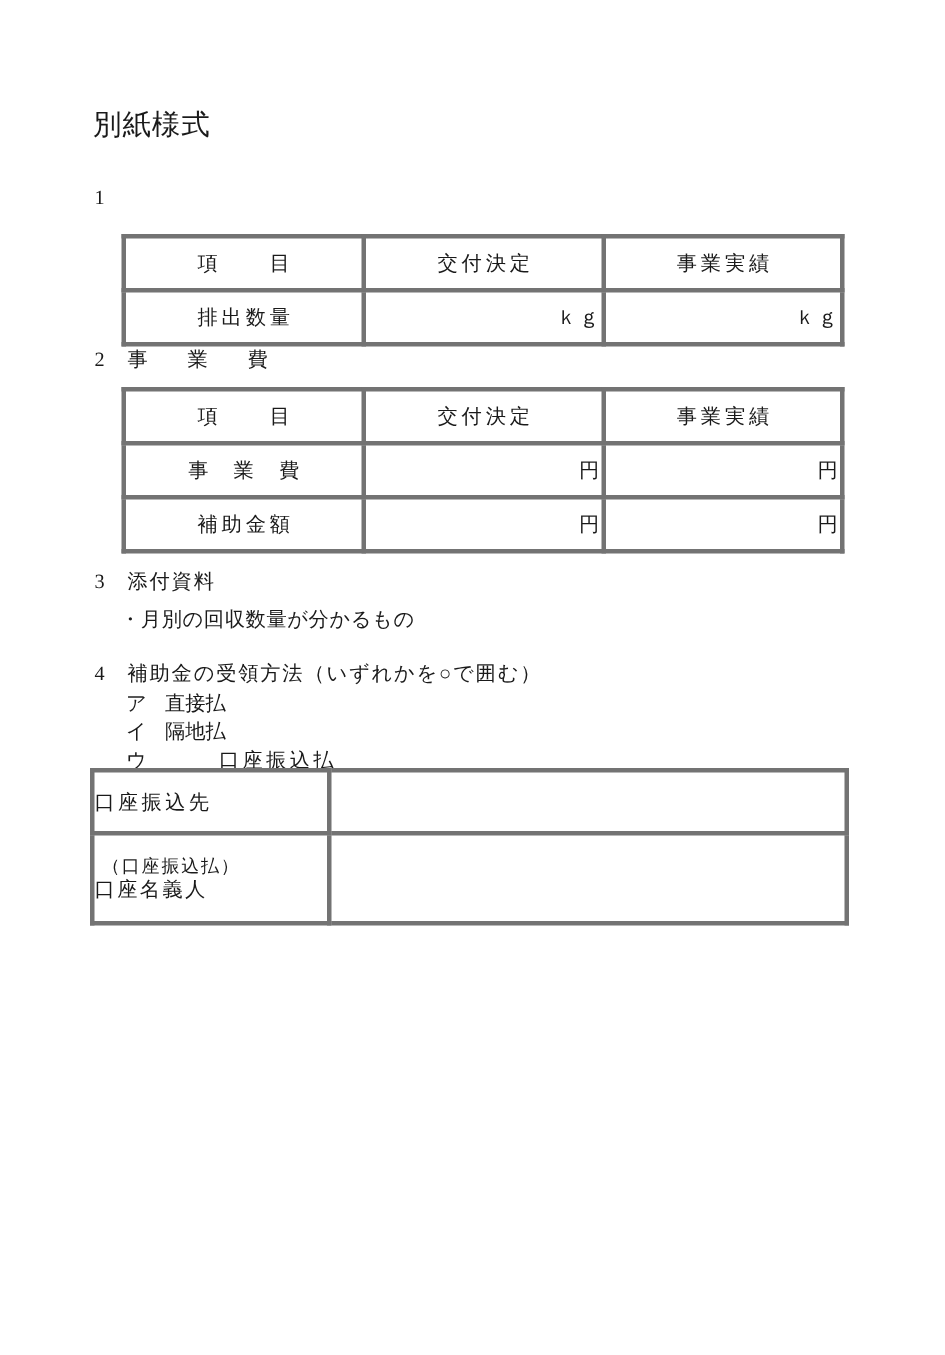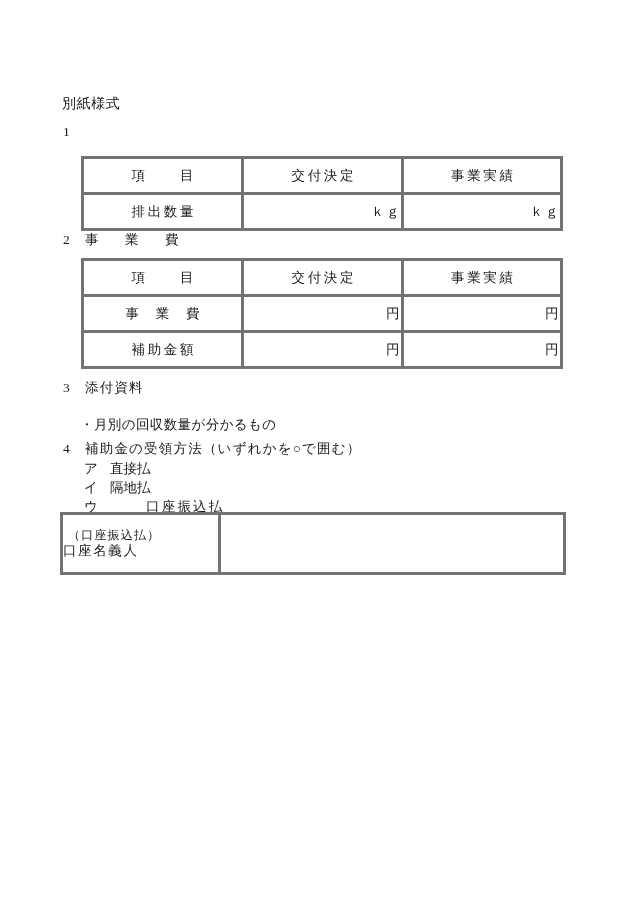--- a/index.html
+++ b/index.html
@@ -21,22 +21,22 @@
     inset: 0;
     width: 630px;
     height: 903px;
     overflow: hidden;
   }
 
   
   .doc-label {
     position: absolute;
     left: 62px;
-    top: 95px;
-    font-size: 14px;
+    top: 70px;
+    font-size: 19px;
     letter-spacing: 0.6px;
     white-space: nowrap;
   }
 
   
   .section-heading {
     position: absolute;
     font-size: 13.5px;
     white-space: nowrap;
     display: flex;
@@ -55,21 +55,21 @@
 
   #heading-1 { left: 63px; top: 124px; }
   #heading-2 { left: 63px; top: 231px; }
   #heading-3 { left: 63px; top: 379px; }
   #heading-4 { left: 63px; top: 440px; }
 
   
   .bullet-line {
     position: absolute;
     left: 80px;
-    top: 416px;
+    top: 404px;
     font-size: 13.5px;
     letter-spacing: 0.4px;
     white-space: nowrap;
   }
 
   
   .option-line {
     position: absolute;
     left: 84px;
     font-size: 13.5px;
@@ -233,20 +233,24 @@
     <span class="opt-label-wide">口座振込払</span>
   </div>
 
   <table class="form-table" id="table-3">
     <colgroup>
       <col style="width:158px">
         <col style="width:345px">
     </colgroup>
     <tbody>
       <tr>
+        <td class="row-a cell-left">口座振込先</td>
+        <td class="row-a cell-blank"></td>
+      </tr>
+      <tr>
         <td class="row-b twoline">
           <span class="furigana">（口座振込払）</span>
           <span class="holder">口座名義人</span>
         </td>
         <td class="row-b cell-blank"></td>
       </tr>
     </tbody>
   </table>
 
 </div>

